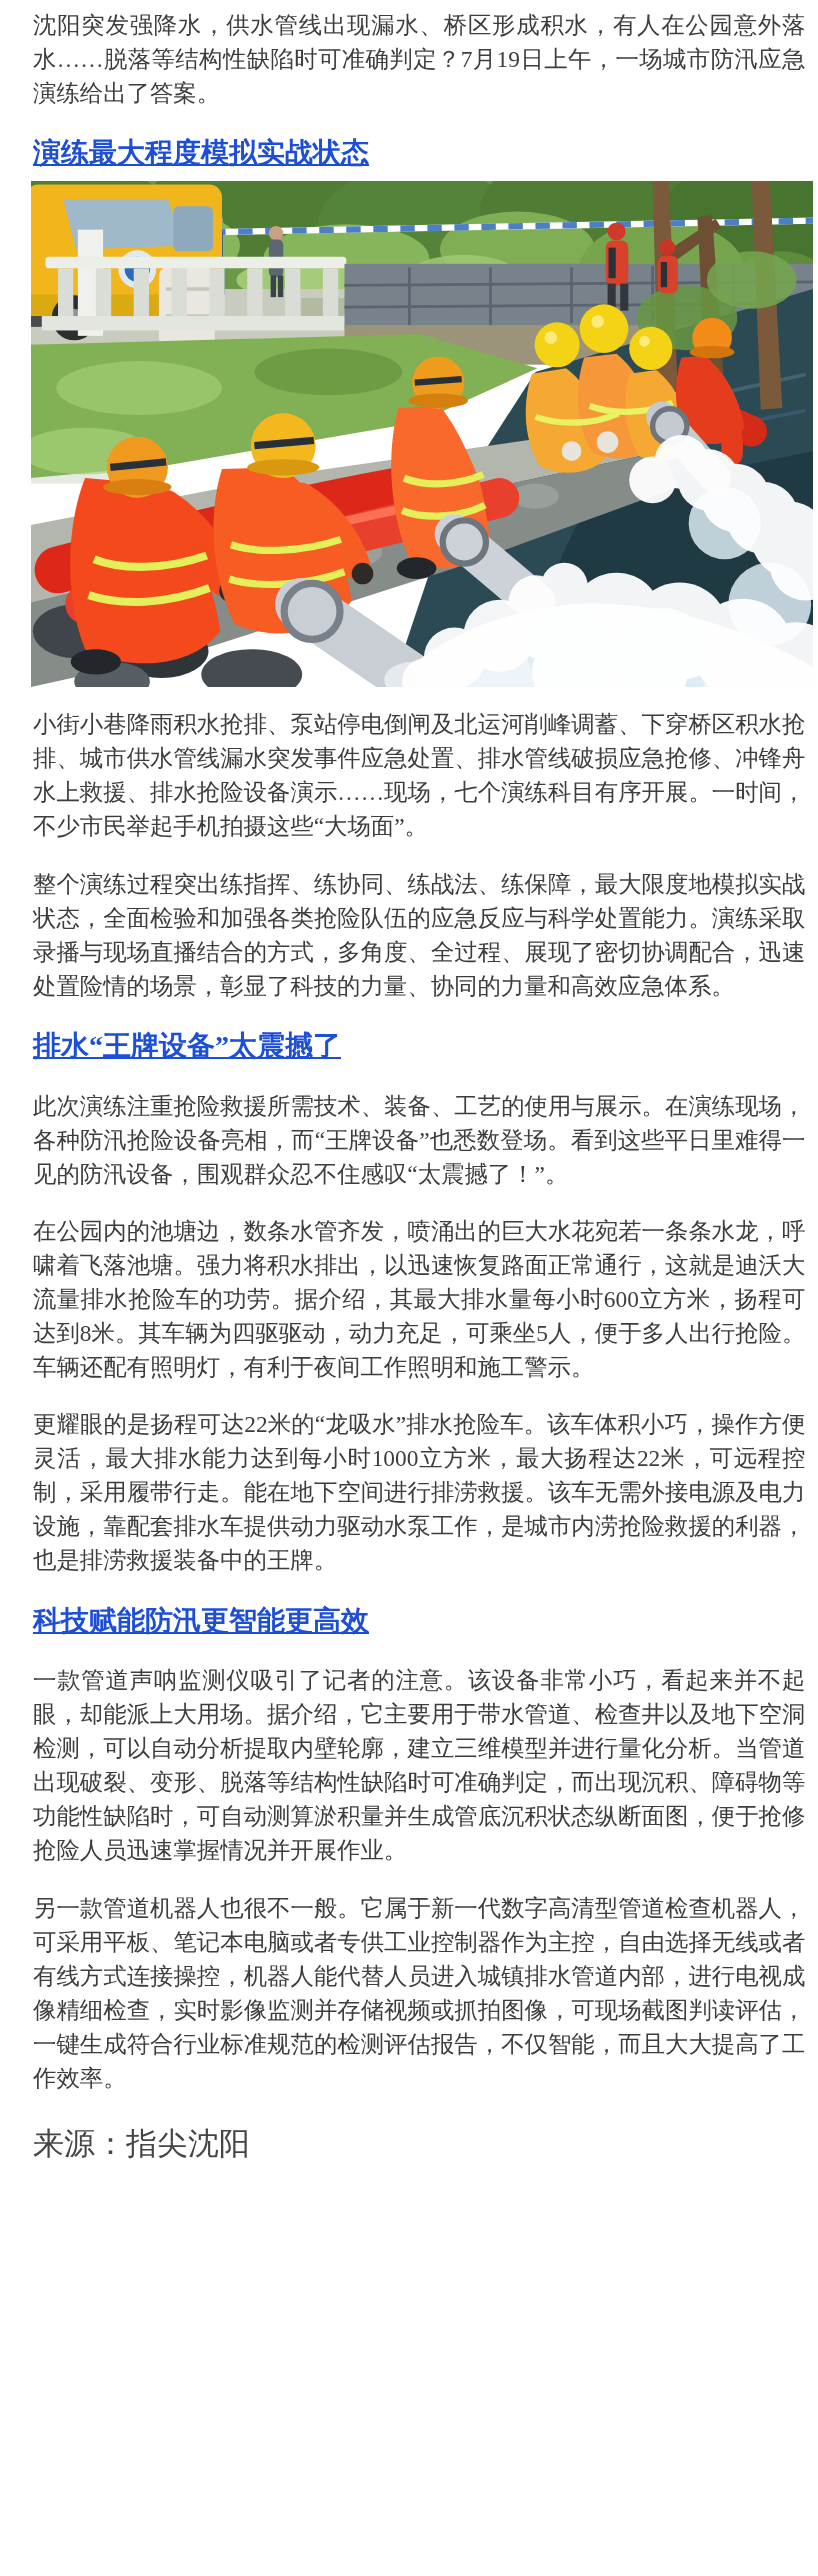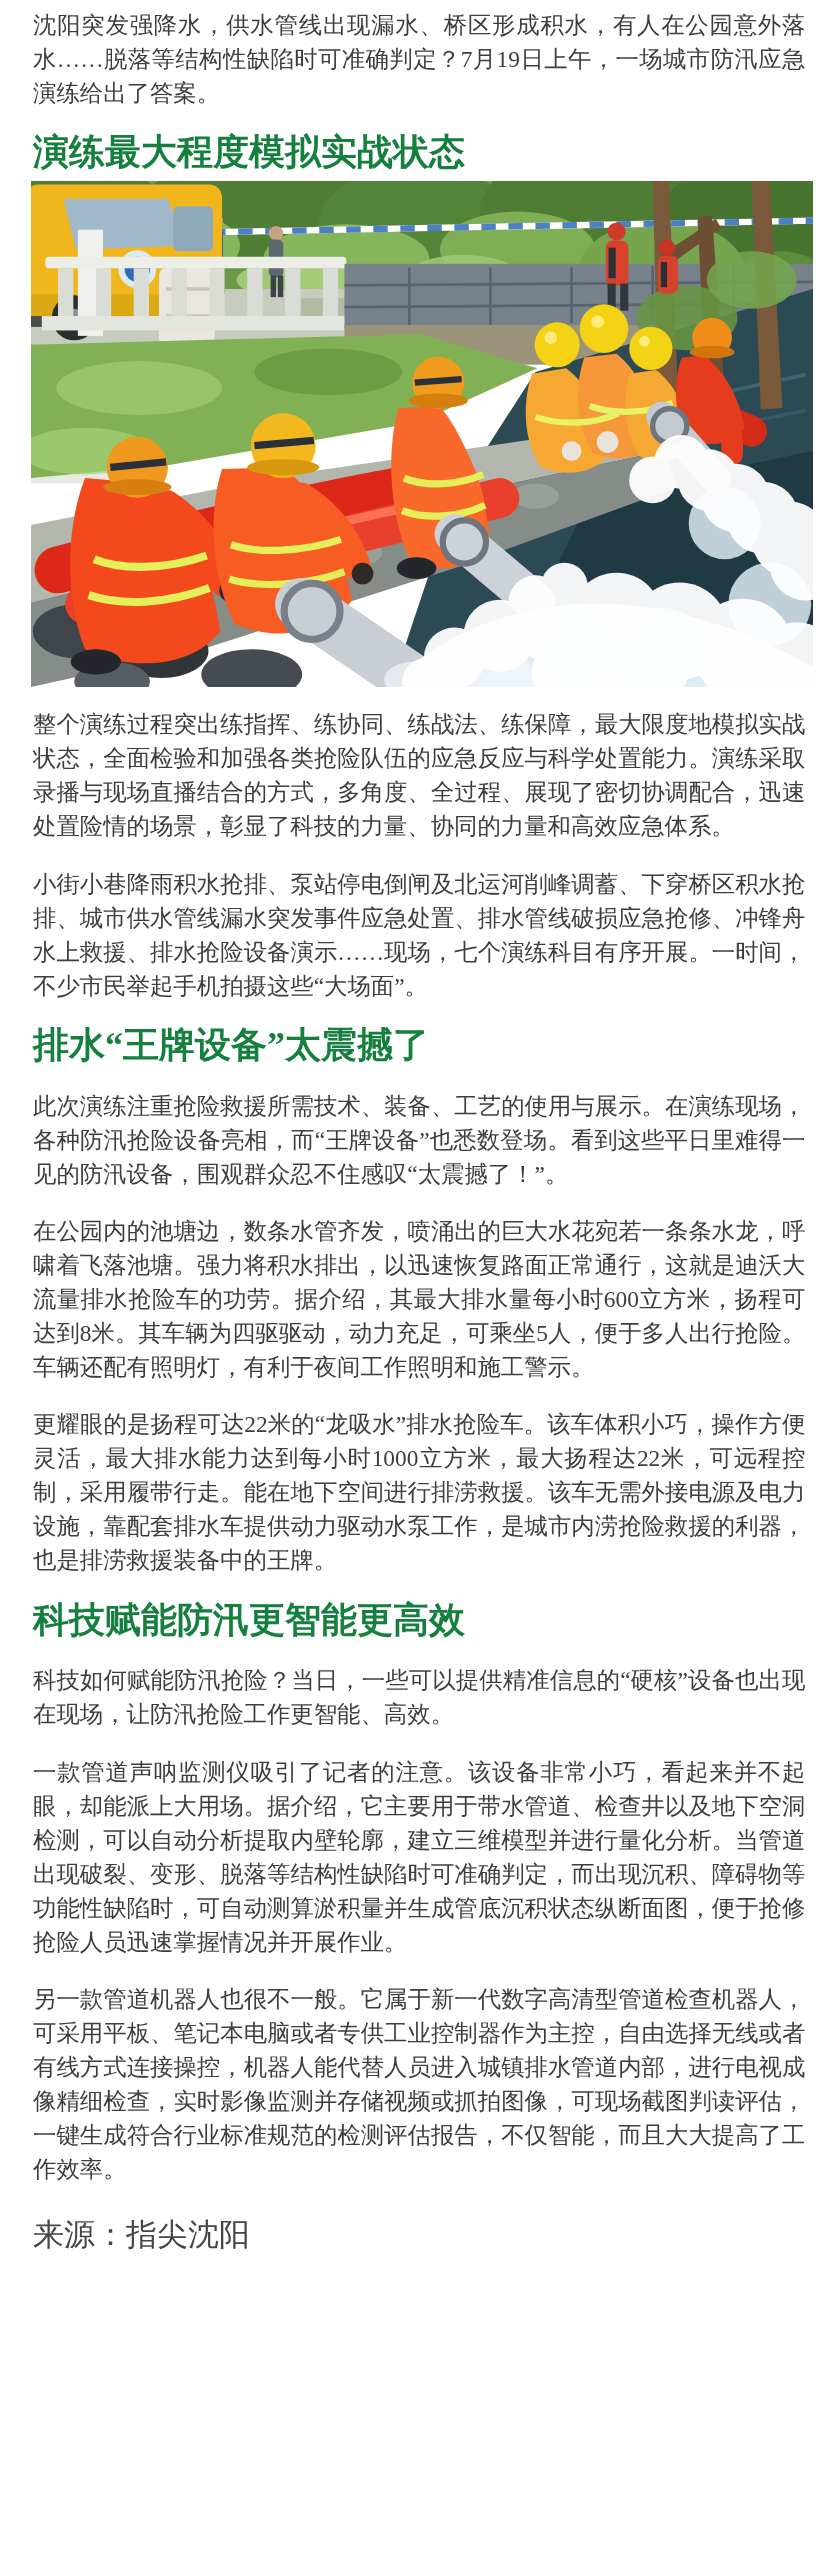--- a/index.html
+++ b/index.html
@@ -13,25 +13,26 @@
     line-height:34px;
     color:#3d3d3d;
   }
   .para{
     margin:0 0 23.4px 0;
     text-align:justify;
     text-justify:inter-ideograph;
   }
   .heading{
     margin:0 0 23.4px 0;
-    font-size:36px;
+    font-size:28px;
     line-height:39px;
     font-weight:700;
-    color:#15803d;
+    color:#1d4ed8;
     font-family:"Liberation Serif","DejaVu Serif",serif;
+    text-decoration:underline;
   }
   .heading.above-photo{margin-bottom:9px;}
   .photo-wrap{
     margin:0 -10.8px 20px -1.8px;
     padding:0;
   }
   .photo-wrap svg{display:block;}
   .source{
     margin:32px 0 0 0;
     font-family:"Liberation Sans","DejaVu Sans",sans-serif;
@@ -284,31 +285,30 @@
           <circle cx="782" cy="352" r="38"></circle>
           <circle cx="812" cy="374" r="40"></circle>
           <circle cx="842" cy="398" r="42"></circle>
           <circle cx="860" cy="426" r="40"></circle>
           <circle cx="438" cy="556" r="26"></circle>
         </g>
       </g>
     </svg>
   </figure>
 
+  <p class="para">小街小巷降雨积水抢排、泵站停电倒闸及北运河削峰调蓄、下穿桥区积水抢排、城市供水管线漏水突发事件应急处置、排水管线破损应急抢修、冲锋舟水上救援、排水抢险设备演示……现场，七个演练科目有序开展。一时间，不少市民举起手机拍摄这些“大场面”。</p>
   <p class="para">整个演练过程突出练指挥、练协同、练战法、练保障，最大限度地模拟实战状态，全面检验和加强各类抢险队伍的应急反应与科学处置能力。演练采取录播与现场直播结合的方式，多角度、全过程、展现了密切协调配合，迅速处置险情的场景，彰显了科技的力量、协同的力量和高效应急体系。</p>
-  <p class="para">小街小巷降雨积水抢排、泵站停电倒闸及北运河削峰调蓄、下穿桥区积水抢排、城市供水管线漏水突发事件应急处置、排水管线破损应急抢修、冲锋舟水上救援、排水抢险设备演示……现场，七个演练科目有序开展。一时间，不少市民举起手机拍摄这些“大场面”。</p>
 
   <h2 class="heading">排水“王牌设备”太震撼了</h2>
 
   <p class="para">此次演练注重抢险救援所需技术、装备、工艺的使用与展示。在演练现场，各种防汛抢险设备亮相，而“王牌设备”也悉数登场。看到这些平日里难得一见的防汛设备，围观群众忍不住感叹“太震撼了！”。</p>
   <p class="para">在公园内的池塘边，数条水管齐发，喷涌出的巨大水花宛若一条条水龙，呼啸着飞落池塘。强力将积水排出，以迅速恢复路面正常通行，这就是迪沃大流量排水抢险车的功劳。据介绍，其最大排水量每小时600立方米，扬程可达到8米。其车辆为四驱驱动，动力充足，可乘坐5人，便于多人出行抢险。车辆还配有照明灯，有利于夜间工作照明和施工警示。</p>
   <p class="para">更耀眼的是扬程可达22米的“龙吸水”排水抢险车。该车体积小巧，操作方便灵活，最大排水能力达到每小时1000立方米，最大扬程达22米，可远程控制，采用履带行走。能在地下空间进行排涝救援。该车无需外接电源及电力设施，靠配套排水车提供动力驱动水泵工作，是城市内涝抢险救援的利器，也是排涝救援装备中的王牌。</p>
 
   <h2 class="heading">科技赋能防汛更智能更高效</h2>
 
-  <p class="para">科技如何赋能防汛抢险？当日，一些可以提供精准信息的“硬核”设备也出现在现场，让防汛抢险工作更智能、高效。</p>
   <p class="para">一款管道声呐监测仪吸引了记者的注意。该设备非常小巧，看起来并不起眼，却能派上大用场。据介绍，它主要用于带水管道、检查井以及地下空洞检测，可以自动分析提取内壁轮廓，建立三维模型并进行量化分析。当管道出现破裂、变形、脱落等结构性缺陷时可准确判定，而出现沉积、障碍物等功能性缺陷时，可自动测算淤积量并生成管底沉积状态纵断面图，便于抢修抢险人员迅速掌握情况并开展作业。</p>
   <p class="para">另一款管道机器人也很不一般。它属于新一代数字高清型管道检查机器人，可采用平板、笔记本电脑或者专供工业控制器作为主控，自由选择无线或者有线方式连接操控，机器人能代替人员进入城镇排水管道内部，进行电视成像精细检查，实时影像监测并存储视频或抓拍图像，可现场截图判读评估，一键生成符合行业标准规范的检测评估报告，不仅智能，而且大大提高了工作效率。</p>
 
   <p class="source">来源：指尖沈阳</p>
 
 </div>
 
 
 </body></html>

